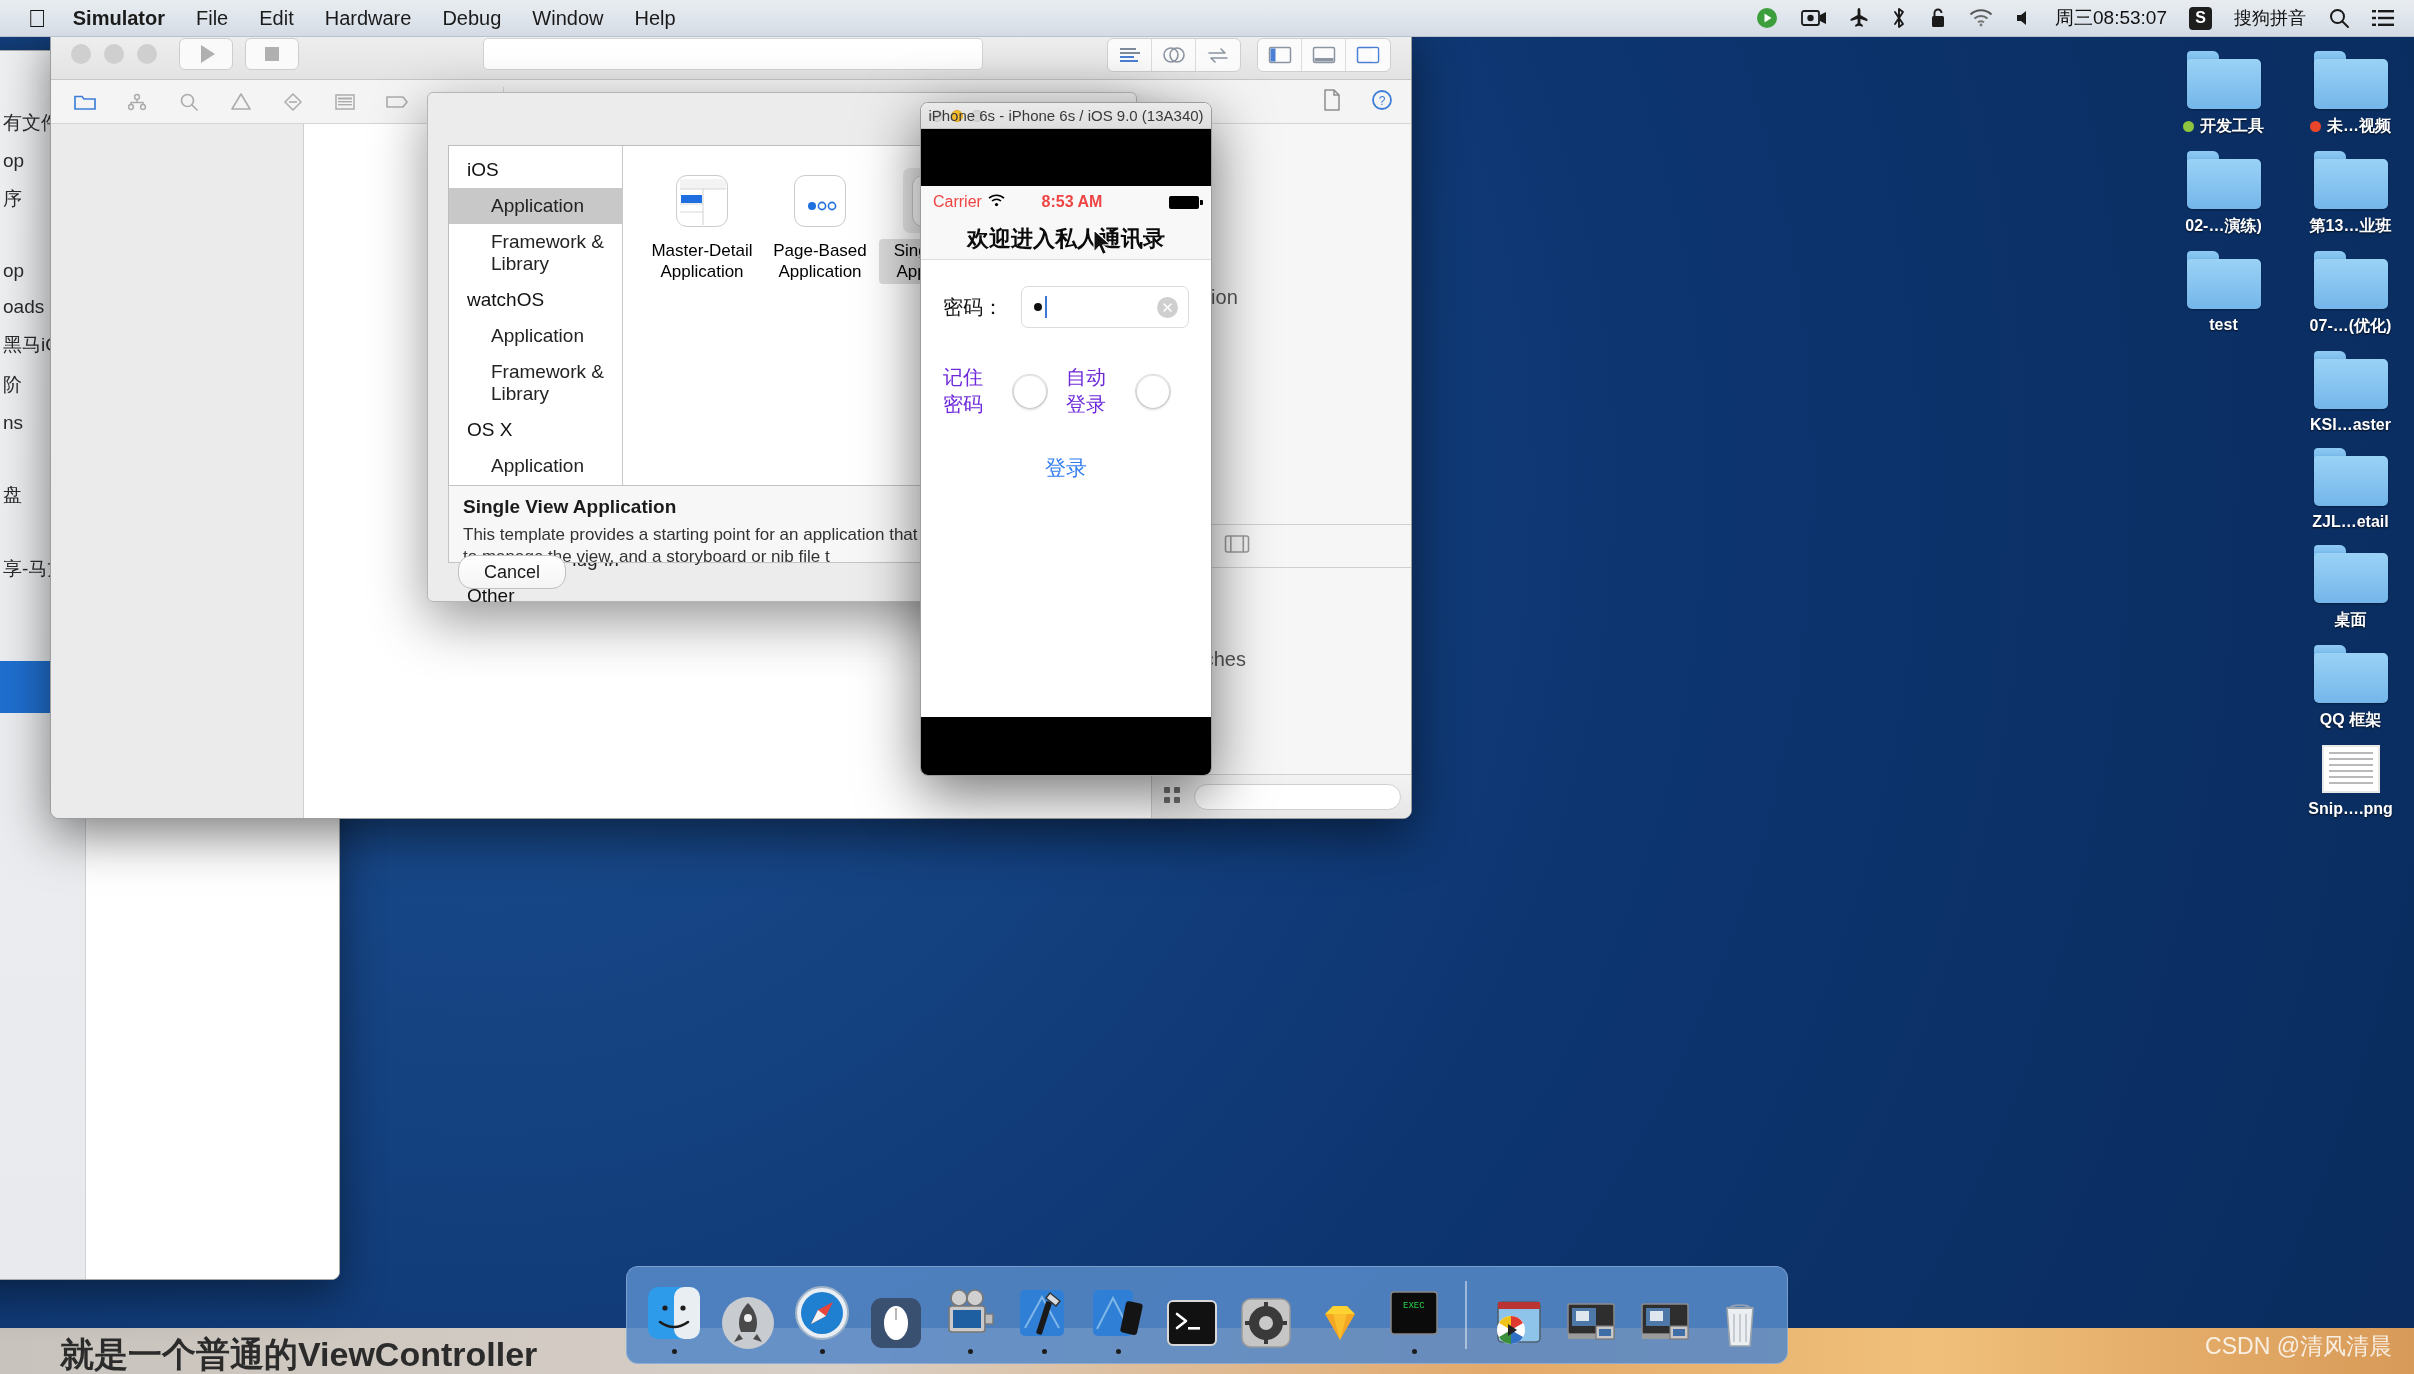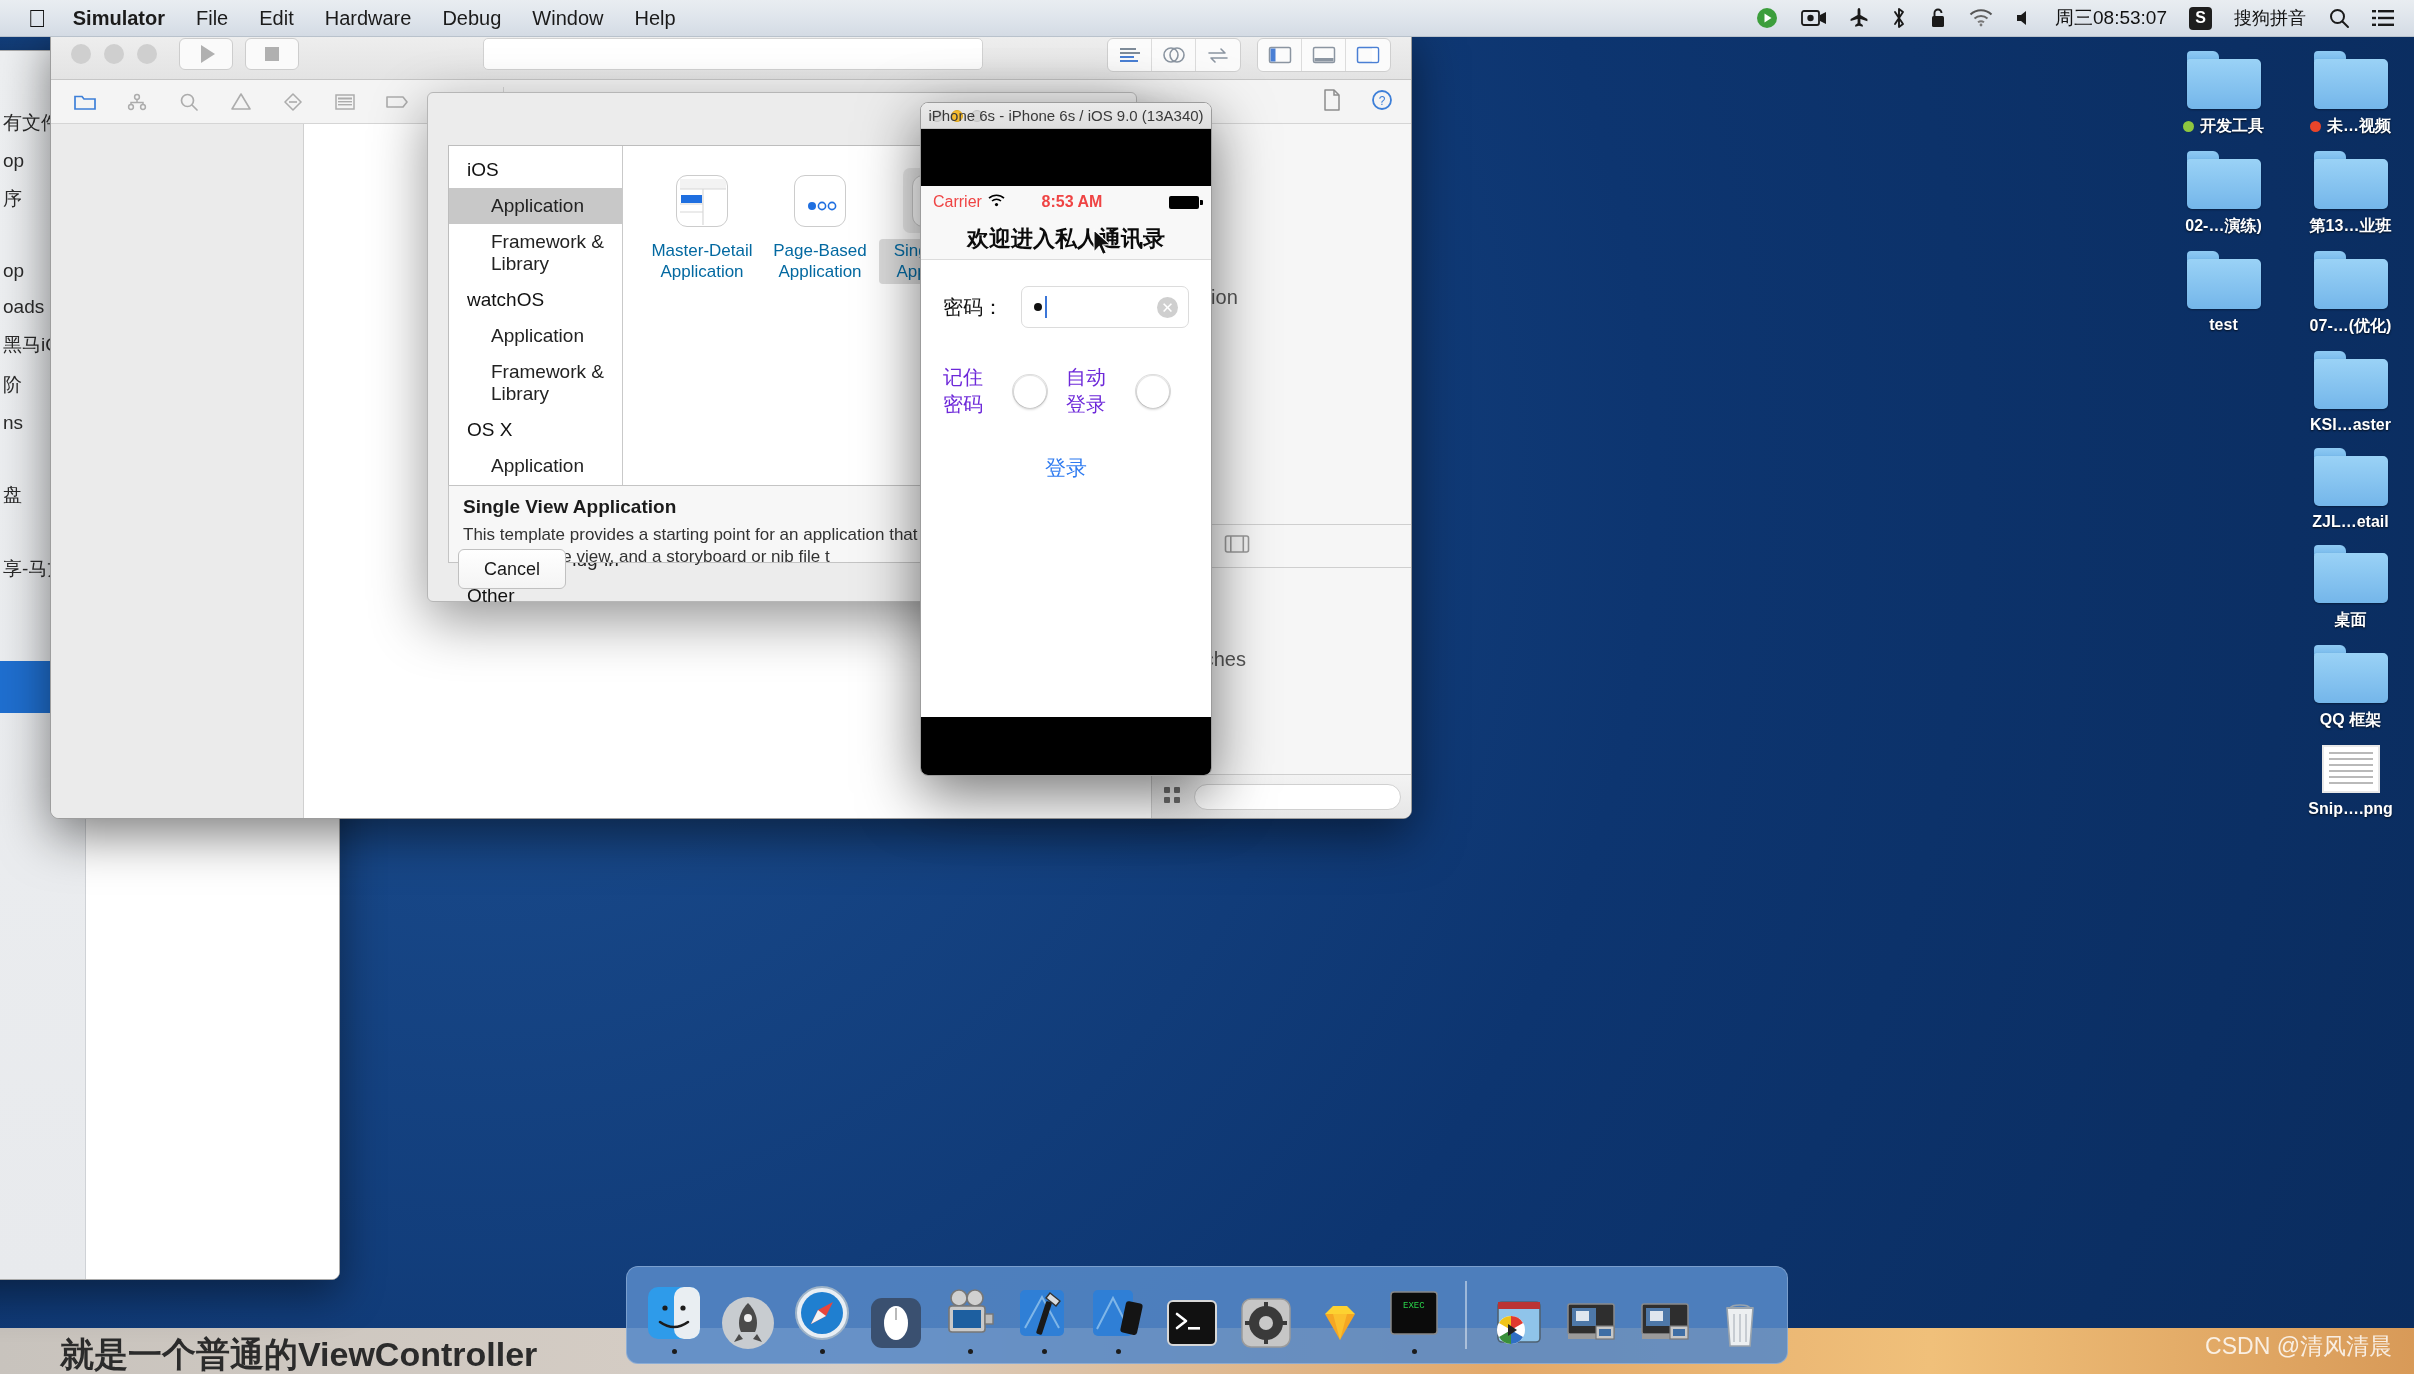--- a/index.html
+++ b/index.html
@@ -169,34 +169,34 @@
     display: flex; flex-direction: column; align-items: center;
   }
   .tpl-ico-wrap { padding: 7px 9px 6px 9px; border-radius: 7px; }
   .tpl-cell.selected .tpl-ico-wrap { background: #ebebeb; }
   .tpl-ico {
     width: 52px; height: 52px; border: 1px solid #cccccc; border-radius: 11px;
     background: #fff; position: relative; overflow: hidden;
   }
   .tpl-label {
     margin-top: 6px; font-size: 17px; line-height: 1.22; text-align: center;
-    color: #0369a1; padding: 2px 5px; border-radius: 4px;
+    color: #000000; padding: 2px 5px; border-radius: 4px;
   }
   .tpl-cell.selected .tpl-label { background: #dcdcdc; }
 
   .sheet-desc {
     position: absolute; left: 20px; top: 392px; right: 20px; height: 78px;
     background: #f7f7f7; border: 1px solid #c4c4c4;
   }
   .desc-title { font-size: 19px; font-weight: bold; color: #1b1b1b; padding: 10px 0 0 14px; }
   .desc-body { font-size: 17px; color: #333; padding: 6px 14px 0 14px; line-height: 1.32; }
   .sheet-footer { position: absolute; left: 0; right: 0; bottom: 0; height: 58px; }
   .btn {
-    position: absolute; height: 40px; min-width: 108px; border: 1px solid #c0c0c0;
-    border-radius: 6px; background: linear-gradient(to bottom,#ffffff,#f4f4f4);
+    position: absolute; height: 34px; min-width: 108px; border: 1px solid #c0c0c0;
+    border-radius: 14px; background: linear-gradient(to bottom,#ffffff,#f4f4f4);
     font-size: 18px; color: #1a1a1a; display:flex;align-items:center;justify-content:center;
   }
   .btn.cancel { left: 30px; bottom: 12px; }
   .btn.prev { right: 30px; bottom: 12px; color: #9a9a9a; background:#f0f0f0; }
 
   
   .sim-win {
     position: absolute; left: 920px; top: 102px;
     width: 292px; height: 674px;
     background: #fff;

